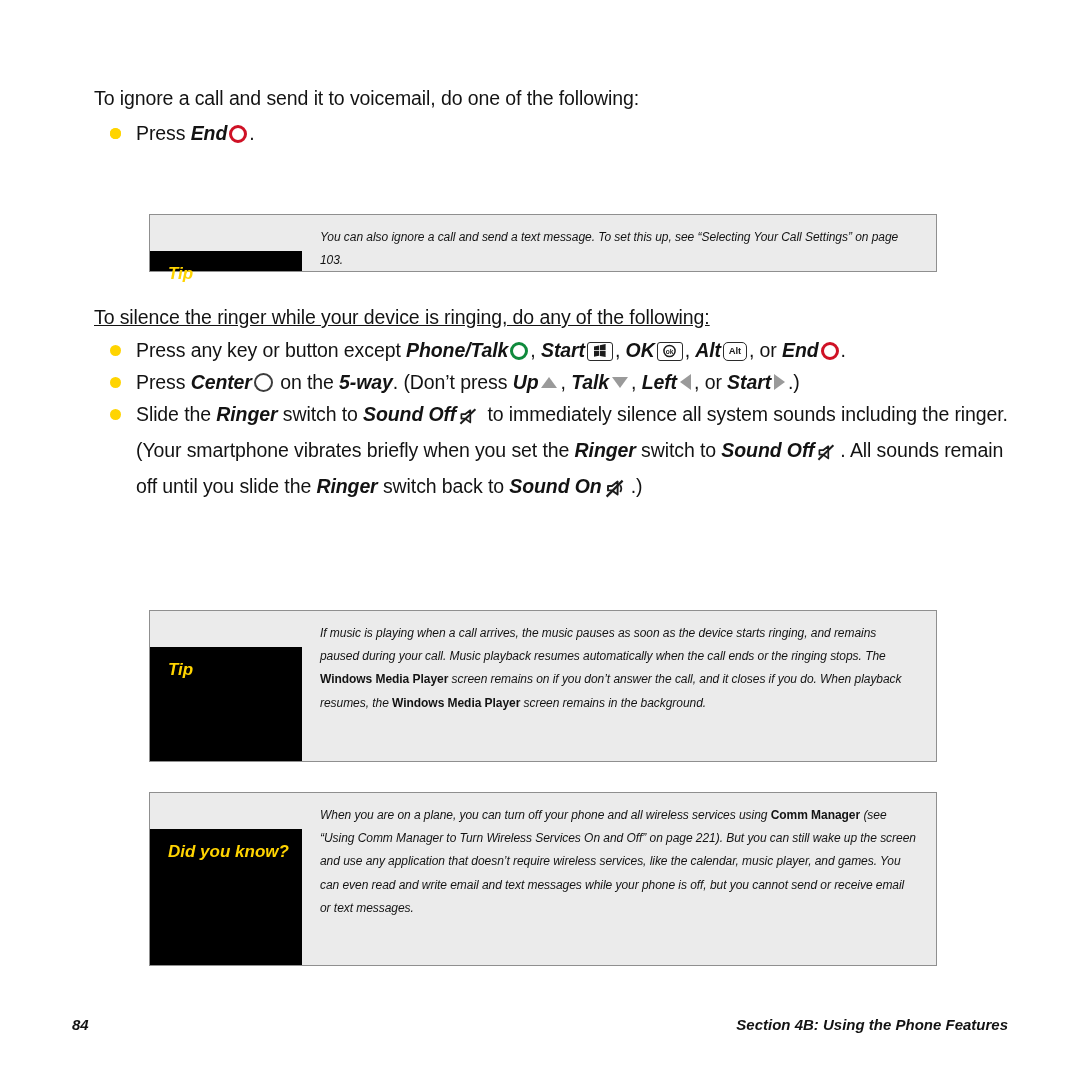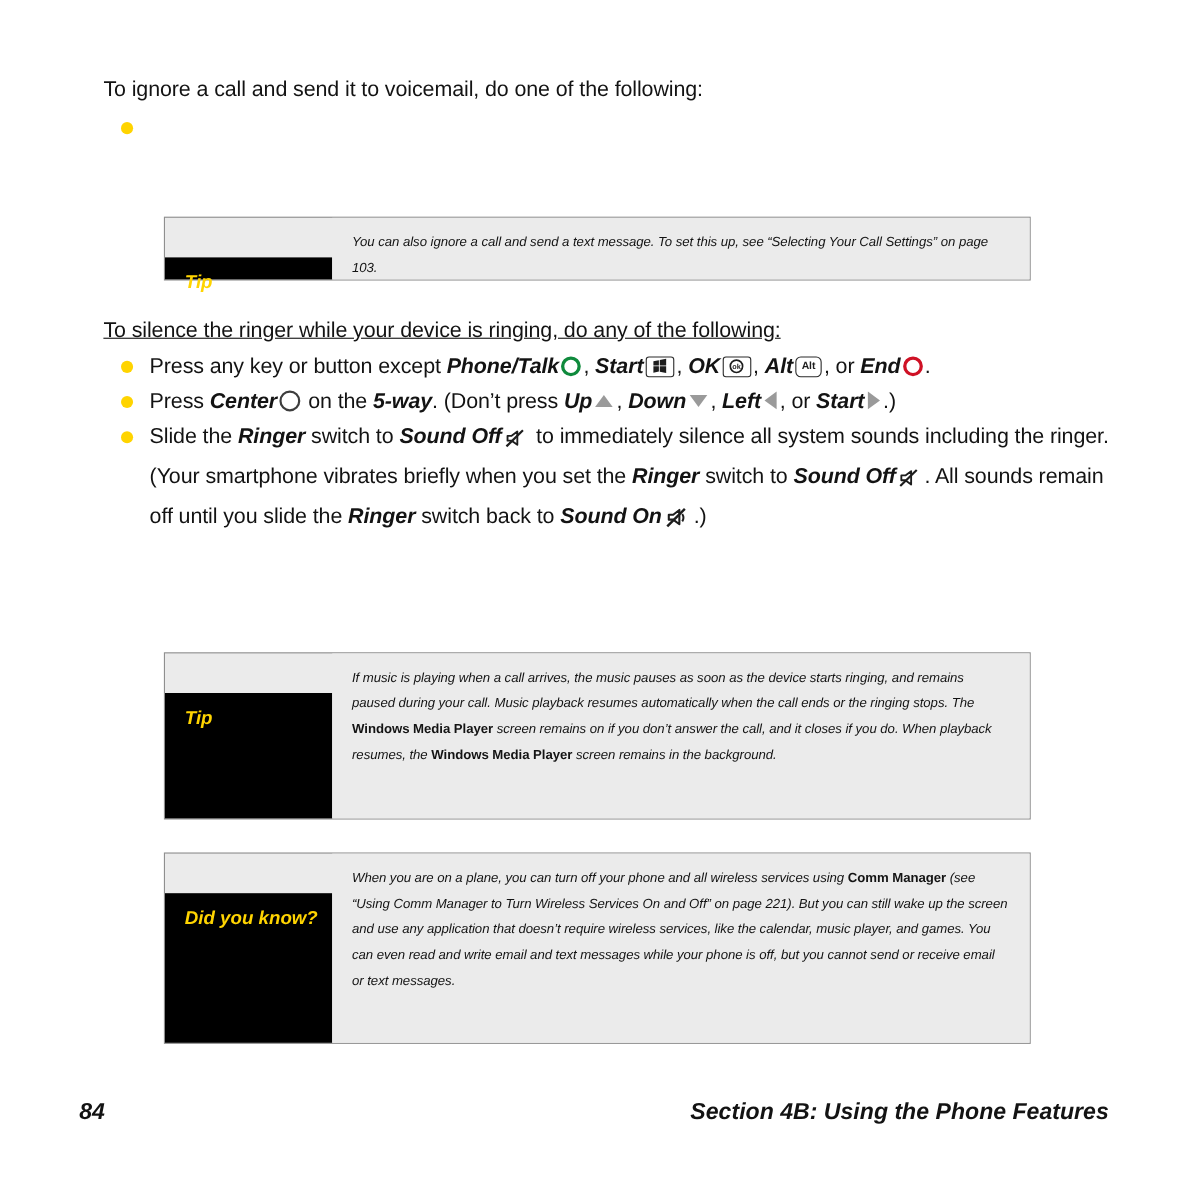--- a/index.html
+++ b/index.html
@@ -11,21 +11,21 @@
     width: 1080px;
     height: 1080px;
     font-family: "Liberation Sans", sans-serif;
     color: #1a1a1a;
     position: relative;
     overflow: hidden;
   }
 
   .page {
     position: absolute;
-    left: 0; top: 1px;
+    left: 0; top: 18px;
     width: 1080px;
     height: 856px;
     box-sizing: border-box;
   }
 
   
   .para {
     position: absolute;
     font-size: 19.5px;
     line-height: 32px;
@@ -145,39 +145,43 @@
 
   
   .footer {
     position: absolute;
     left: 72px;
     right: 72px;
     top: 998px;
     height: 30px;
     font-style: italic;
     font-weight: bold;
-    font-size: 21px;
+    font-size: 15px;
     color: #131313;
   }
   .footer-page { position: absolute; left: 0; top: 0; }
   .footer-section { position: absolute; right: 0; top: 0; }
 </style>
 </head>
 <body>
 
 <div class="page">
 
   <div class="para" style="left:94px; top:64px; width:900px;">To ignore a call and send it to voicemail, do one of the following:</div>
 
   <ul class="bullet-list" style="left:94px; top:99px; width:900px;">
 
     <li class="bullet-item">
       <span class="bullet-dot"></span>
     </li>
 
+    <li class="bullet-item">
+      <span class="bullet-dot"></span>
+      <span>Press <i class="it">End</i><span class="ico ico-ring"></span>.</span>
+    </li>
   </ul>
 
   <div class="notebox" style="left:149px; top:196px; width:788px; height:58px;">
     <div class="note-label">Tip</div>
     <div class="note-body">You can also ignore a call and send a text message. To set this up, see “Selecting Your Call Settings” on page 103.</div>
   </div>
 
   <div class="para" style="left:94px; top:283px; width:920px;text-decoration:underline;">To silence the ringer while your device is ringing, do any of the following:</div>
 
   <ul class="bullet-list" style="left:94px; top:316px; width:930px;">
@@ -192,21 +196,21 @@
                 <path d="M11.8 8.0 L17.6 8.0 L17.6 14.1 L11.8 12.95 Z"></path>
               </g>
             </svg></span>, <i class="it">OK</i><span class="ico ico-key"><svg width="23" height="16" viewBox="0 0 23 16">
               <circle cx="11.5" cy="8" r="5.6" fill="none" stroke="#1d1d1d" stroke-width="1.5"></circle>
               <text x="11.5" y="10.6" font-size="6.6" font-family="Liberation Sans, sans-serif" font-weight="bold" text-anchor="middle" fill="#1d1d1d">ok</text>
             </svg></span>, <i class="it">Alt</i><span class="ico ico-key" style="width:24px;border-radius:5px;"><span class="keytxt">Alt</span></span>, or <i class="it">End</i><span class="ico ico-ring"></span>.</span>
     </li>
 
     <li class="bullet-item">
       <span class="bullet-dot"></span>
-      <span>Press <i class="it">Center</i><span class="ico ico-ring plain"></span> on the <i class="it">5-way</i>. (Don’t press <i class="it">Up</i><span class="ico ico-tri tri-up"></span>, <i class="it">Down</i><span class="ico ico-tri tri-down"></span>, <i class="it">Left</i><span class="ico ico-tri tri-left"></span>, or <i class="it">Start</i><span class="ico ico-tri tri-right"></span>.)</span>
+      <span>Press <i class="it">Center</i><span class="ico ico-ring plain"></span> on the <i class="it">5-way</i>. (Don’t press <i class="it">Up</i><span class="ico ico-tri tri-up"></span>, <i class="it">Talk</i><span class="ico ico-tri tri-down"></span>, <i class="it">Left</i><span class="ico ico-tri tri-left"></span>, or <i class="it">Start</i><span class="ico ico-tri tri-right"></span>.)</span>
     </li>
 
     <li class="bullet-item">
       <span class="bullet-dot"></span>
       <span>Slide the <i class="it">Ringer</i> switch to <i class="it">Sound Off</i><span class="ico ico-spk"><svg width="20" height="17" viewBox="0 0 20 17">
               <g fill="none" stroke="#1d1d1d" stroke-width="1.7" stroke-linejoin="round">
                 <path d="M2.4 6.2 H6.1 L11.3 2.3 V14.4 L6.1 10.6 H2.4 Z"></path>
                 <line x1="1.4" y1="15.8" x2="16.4" y2="1.2" stroke-width="2"></line>
               </g>
             </svg></span> to immediately silence all system sounds including the ringer. (Your smartphone vibrates briefly when you set the <i class="it">Ringer</i> switch to <i class="it">Sound Off</i><span class="ico ico-spk"><svg width="20" height="17" viewBox="0 0 20 17">

